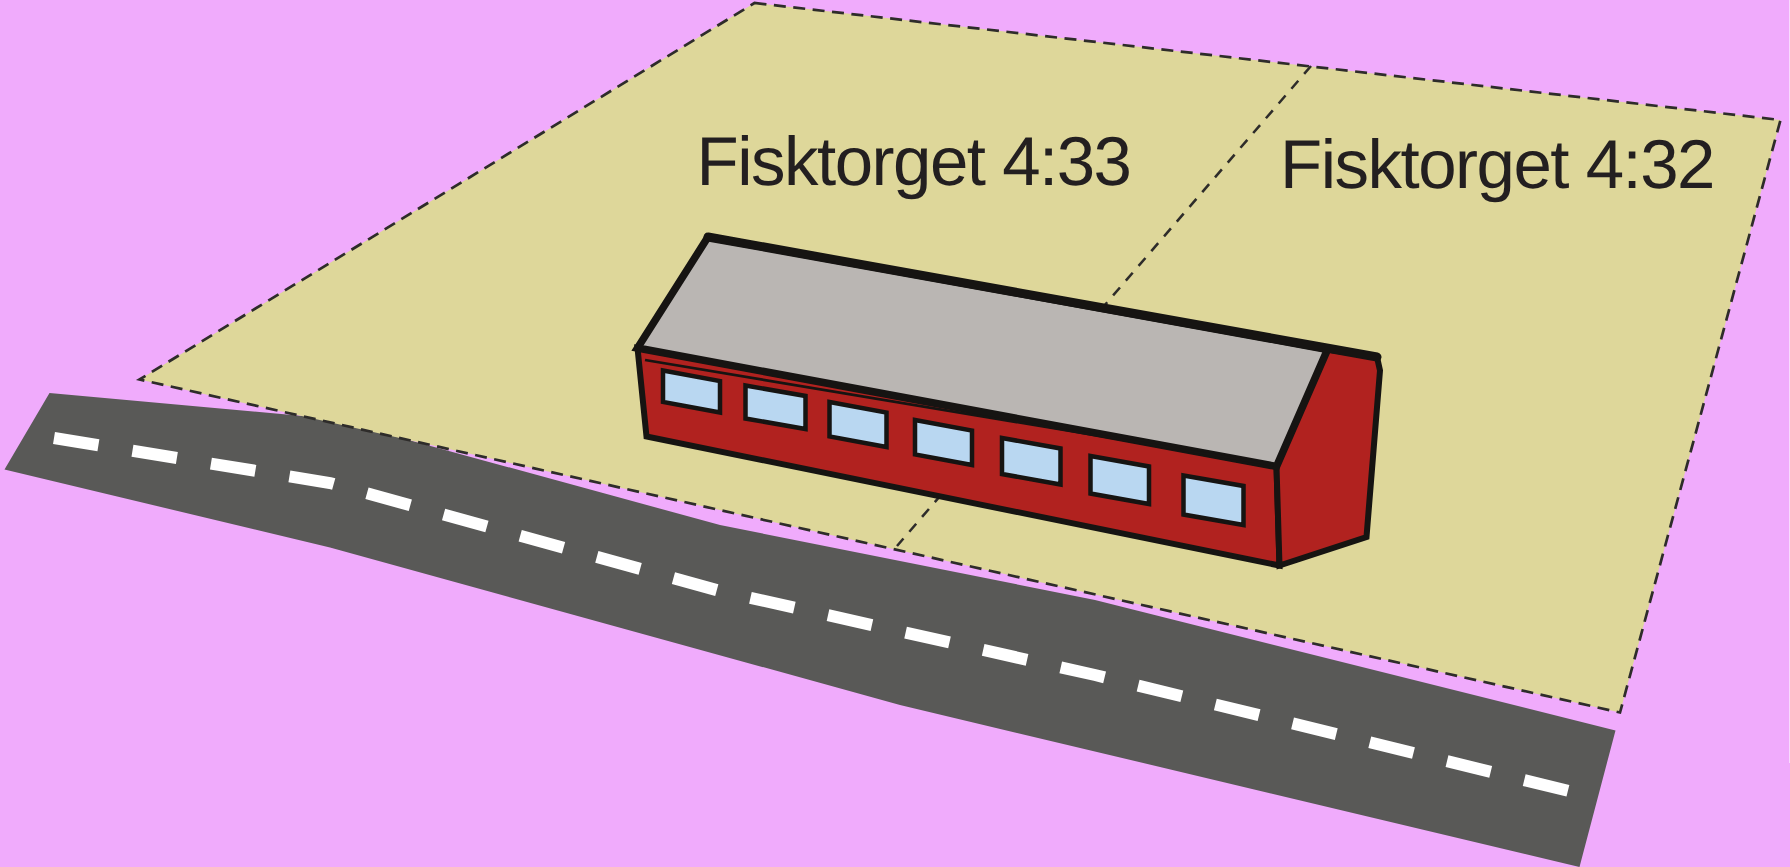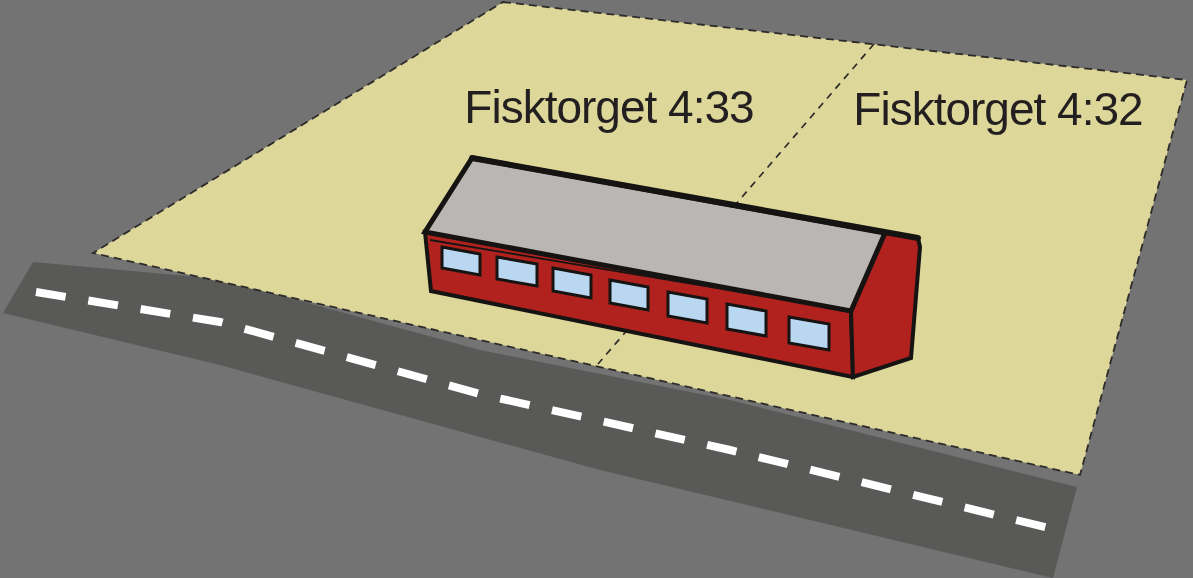--- a/index.html
+++ b/index.html
@@ -8,21 +8,21 @@
     background: #ffffff;
     width: 1193px;
     height: 578px;
     overflow: hidden;
     font-family: "Liberation Sans", sans-serif;
   }
   .stage {
     position: relative;
     width: 1193px;
     height: 578px;
-    background: #737373;
+    background: #f0abfc;
   }
   .stage svg {
     display: block;
     width: 1193px;
     height: 578px;
   }
   .parcel-label {
     font-family: "Liberation Sans", "DejaVu Sans", sans-serif;
     font-size: 46px;
     font-weight: 400;

